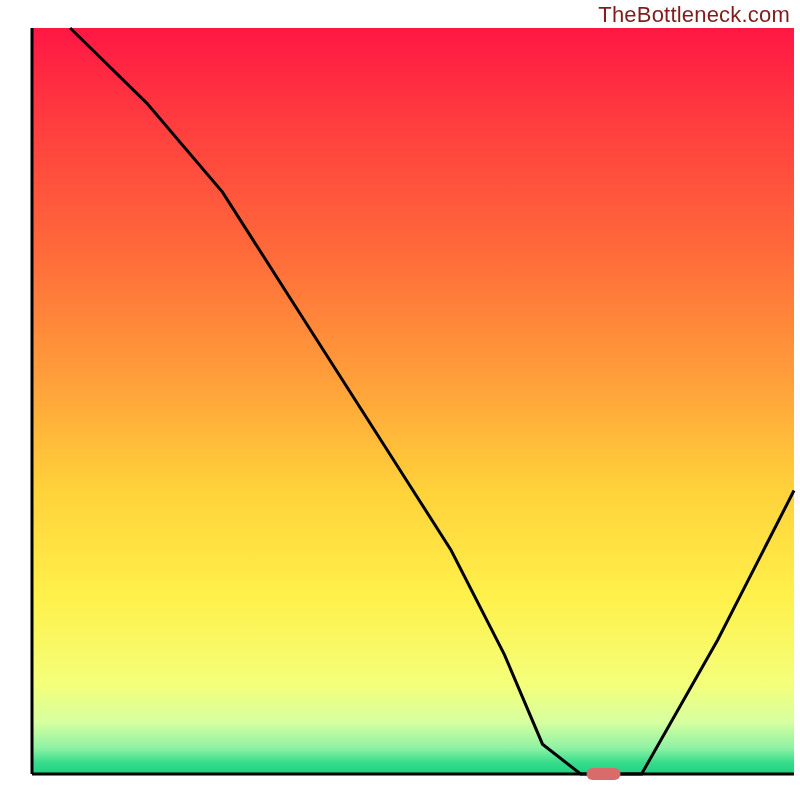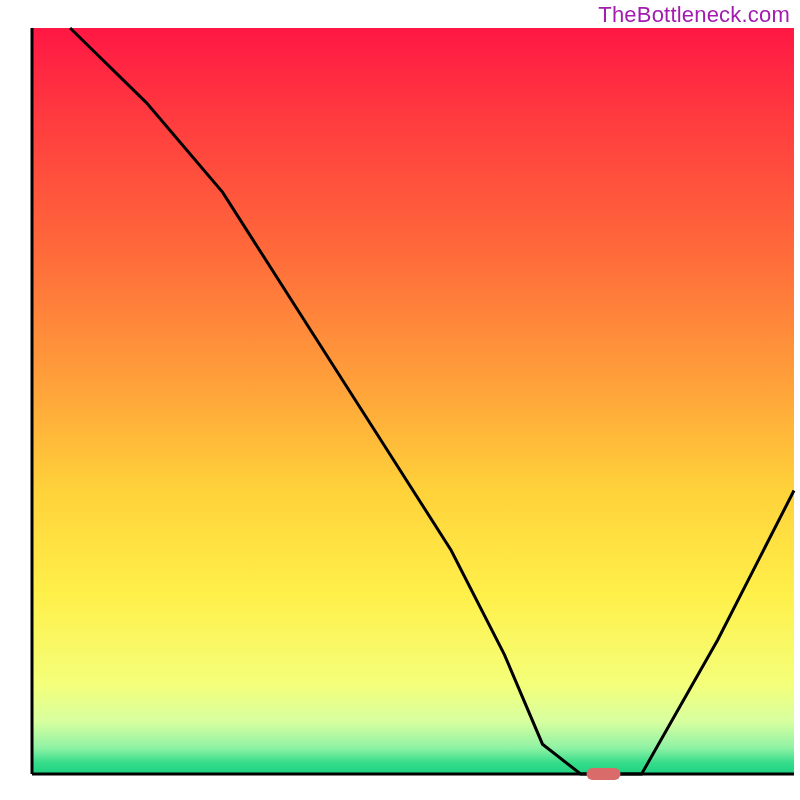--- a/index.html
+++ b/index.html
@@ -12,21 +12,21 @@
   }
   #wrap {
     position: relative;
     width: 800px;
     height: 800px;
   }
   #watermark {
     position: absolute;
     top: 2px;
     right: 10px;
-    color: #a21caf;
+    color: #7f1d1d;
     font-size: 22px;
     font-family: Arial, sans-serif;
     letter-spacing: 0.2px;
     z-index: 20;
     pointer-events: none;
   }
   svg {
     display: block;
   }
 </style>

